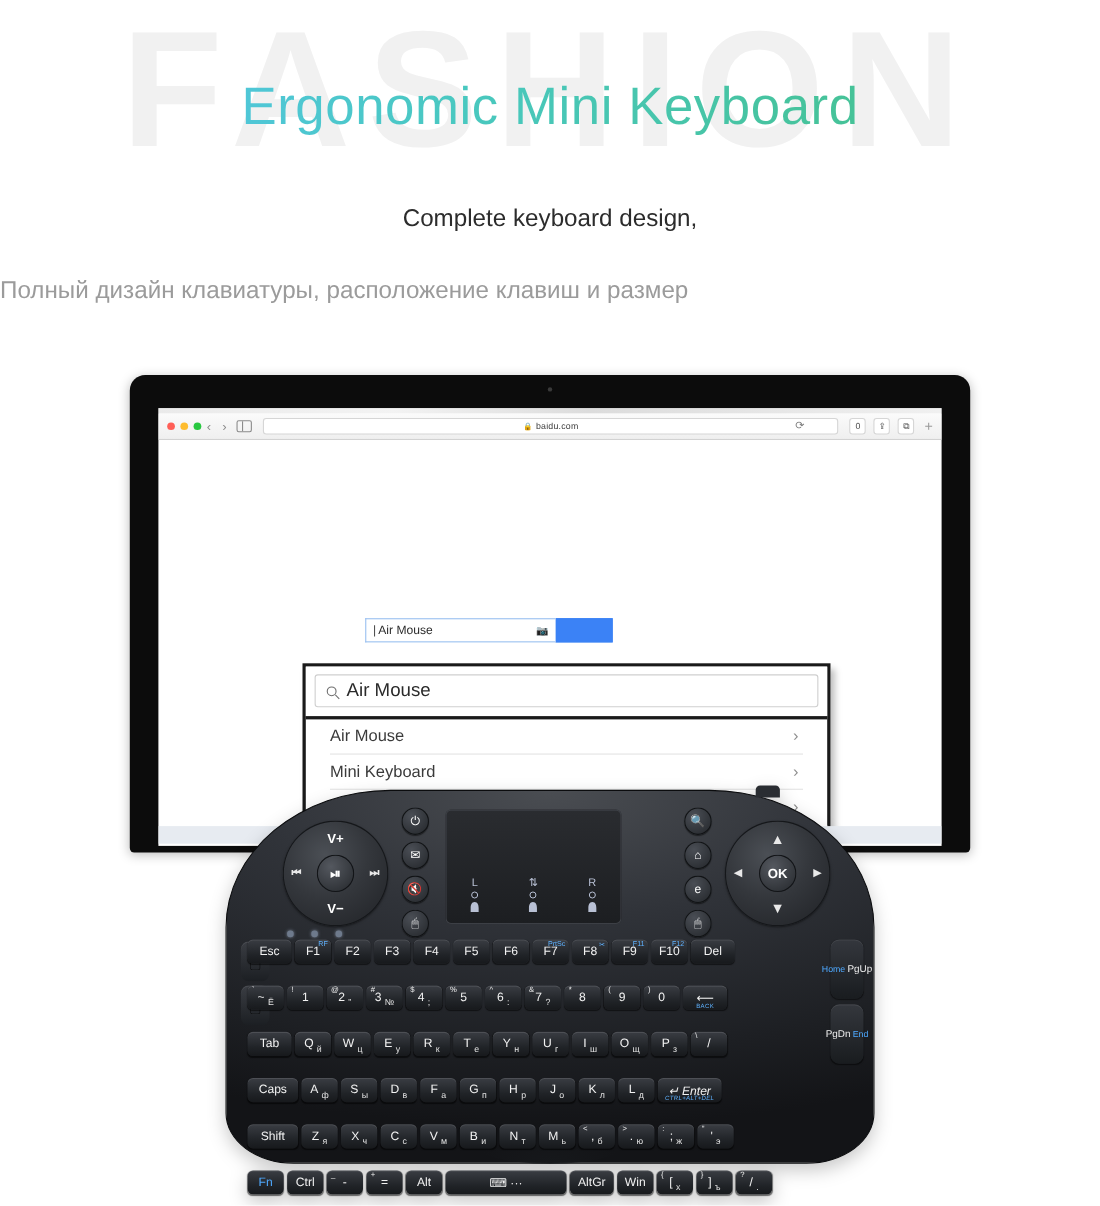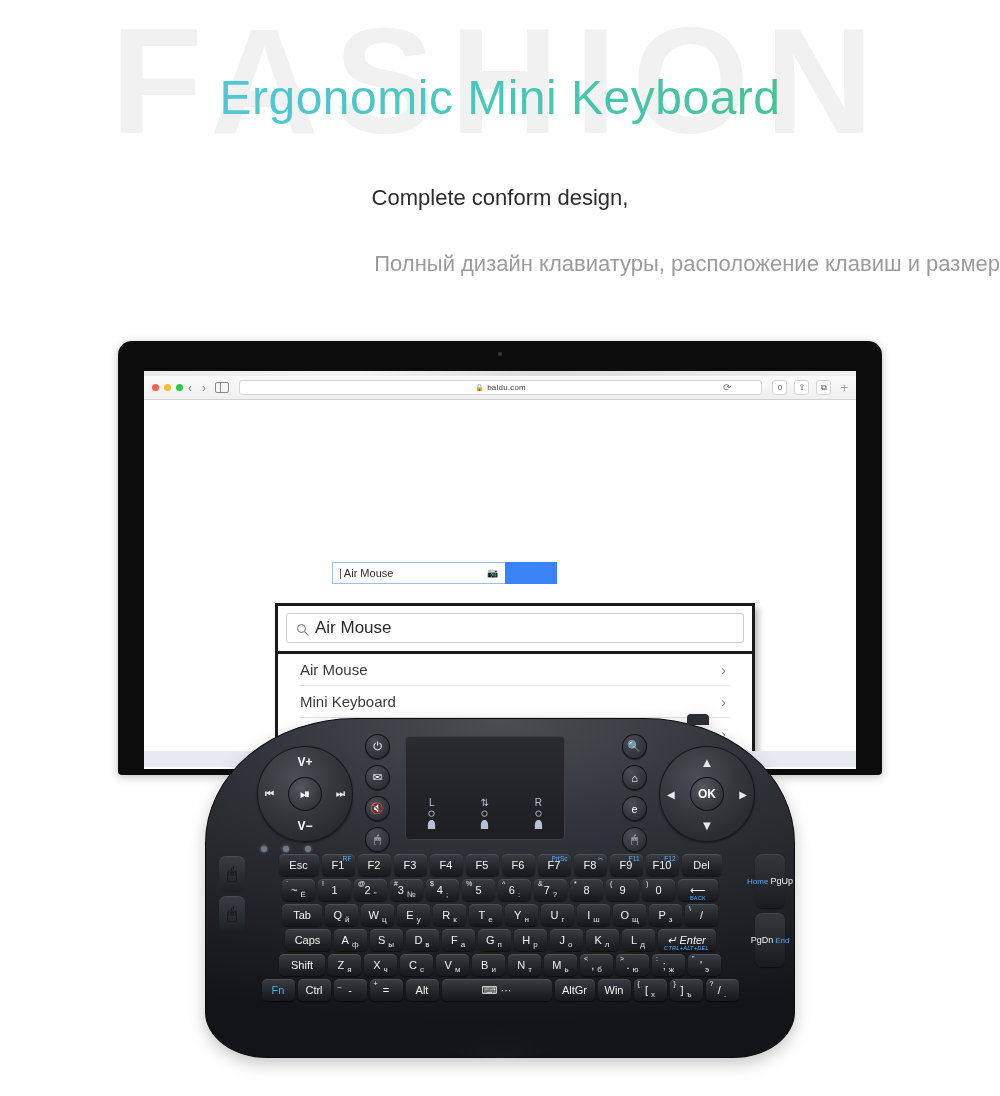--- a/index.html
+++ b/index.html
@@ -30,21 +30,21 @@
     -webkit-background-clip: text; background-clip: text;
     -webkit-text-fill-color: transparent; color: #49c3a8;
     font-family: "Liberation Sans", sans-serif;
   }
   .sub-en {
     position: absolute; top: 182px; left: 0; width: 1000px;
     text-align: center; color: #2c2c2c; font-size: 22px; line-height: 31px;
   }
   .sub-ru {
     position: absolute; top: 248px; left: 0; width: 1000px;
-    text-align: right; color: #9b9b9b; font-size: 22px; line-height: 31px;
+    text-align: left; color: #9b9b9b; font-size: 22px; line-height: 31px;
   }
 
   
   .monitor {
     position: absolute; left: 118px; top: 341px;
     width: 764px; height: 434px;
     background: #0c0c0c;
     border-radius: 14px 14px 4px 4px;
     box-shadow: 0 2px 10px rgba(0,0,0,.25);
   }
@@ -187,21 +187,21 @@
     width:25px; height:25px; border-radius:50%;
     background: radial-gradient(circle at 36% 30%, #4a4e55, #212428);
     box-shadow: inset 0 0 0 1px #111315, 0 1px 1px rgba(0,0,0,.5);
     display:flex; align-items:center; justify-content:center; color:#fff; font-size:11px;
   }
   .leds { position:absolute; left:56px; top:128px; display:flex; gap:16px; }
   .led { width:6px; height:6px; border-radius:50%; background:#6e7a8c; box-shadow:0 0 3px #7e8a9c; }
 
   
   .keys { position:absolute; left:20px; right:20px; top:136px; }
-  .krow { display:flex; justify-content:center; gap:3px; margin-bottom:3px; }
+  .krow { display:flex; gap:3px; margin-bottom:20px; }
   .key {
     position: relative;
     min-width: 33px; height: 22px; border-radius: 5px;
     background: linear-gradient(#3a3d43, #202327 65%, #17191c);
     box-shadow: inset 0 1px 0 rgba(255,255,255,.10), 0 1px 1px rgba(0,0,0,.55);
     color:#f2f2f2; font-size:11px;
     display:flex; align-items:center; justify-content:center;
     font-family:"Liberation Sans", sans-serif; white-space:nowrap; padding:0 3px;
   }
   .key .main { font-size:11px; }
@@ -230,21 +230,21 @@
 </style>
 </head>
 <body>
 
 <div class="page">
 
   <div class="hero">
     <div class="watermark">FASHION</div>
     <div class="headline">Ergonomic  Mini Keyboard</div>
     <div class="sub-en">
-      <div>Complete conform design,</div>
+      <div>Complete keyboard design,</div>
     </div>
     <div class="sub-ru">
       <div>Полный дизайн клавиатуры, расположение клавиш и размер</div>
     </div>
   </div>
 
   <div class="monitor">
     <div class="cam"></div>
     <div class="screen">
       <div class="prevtab"></div>

